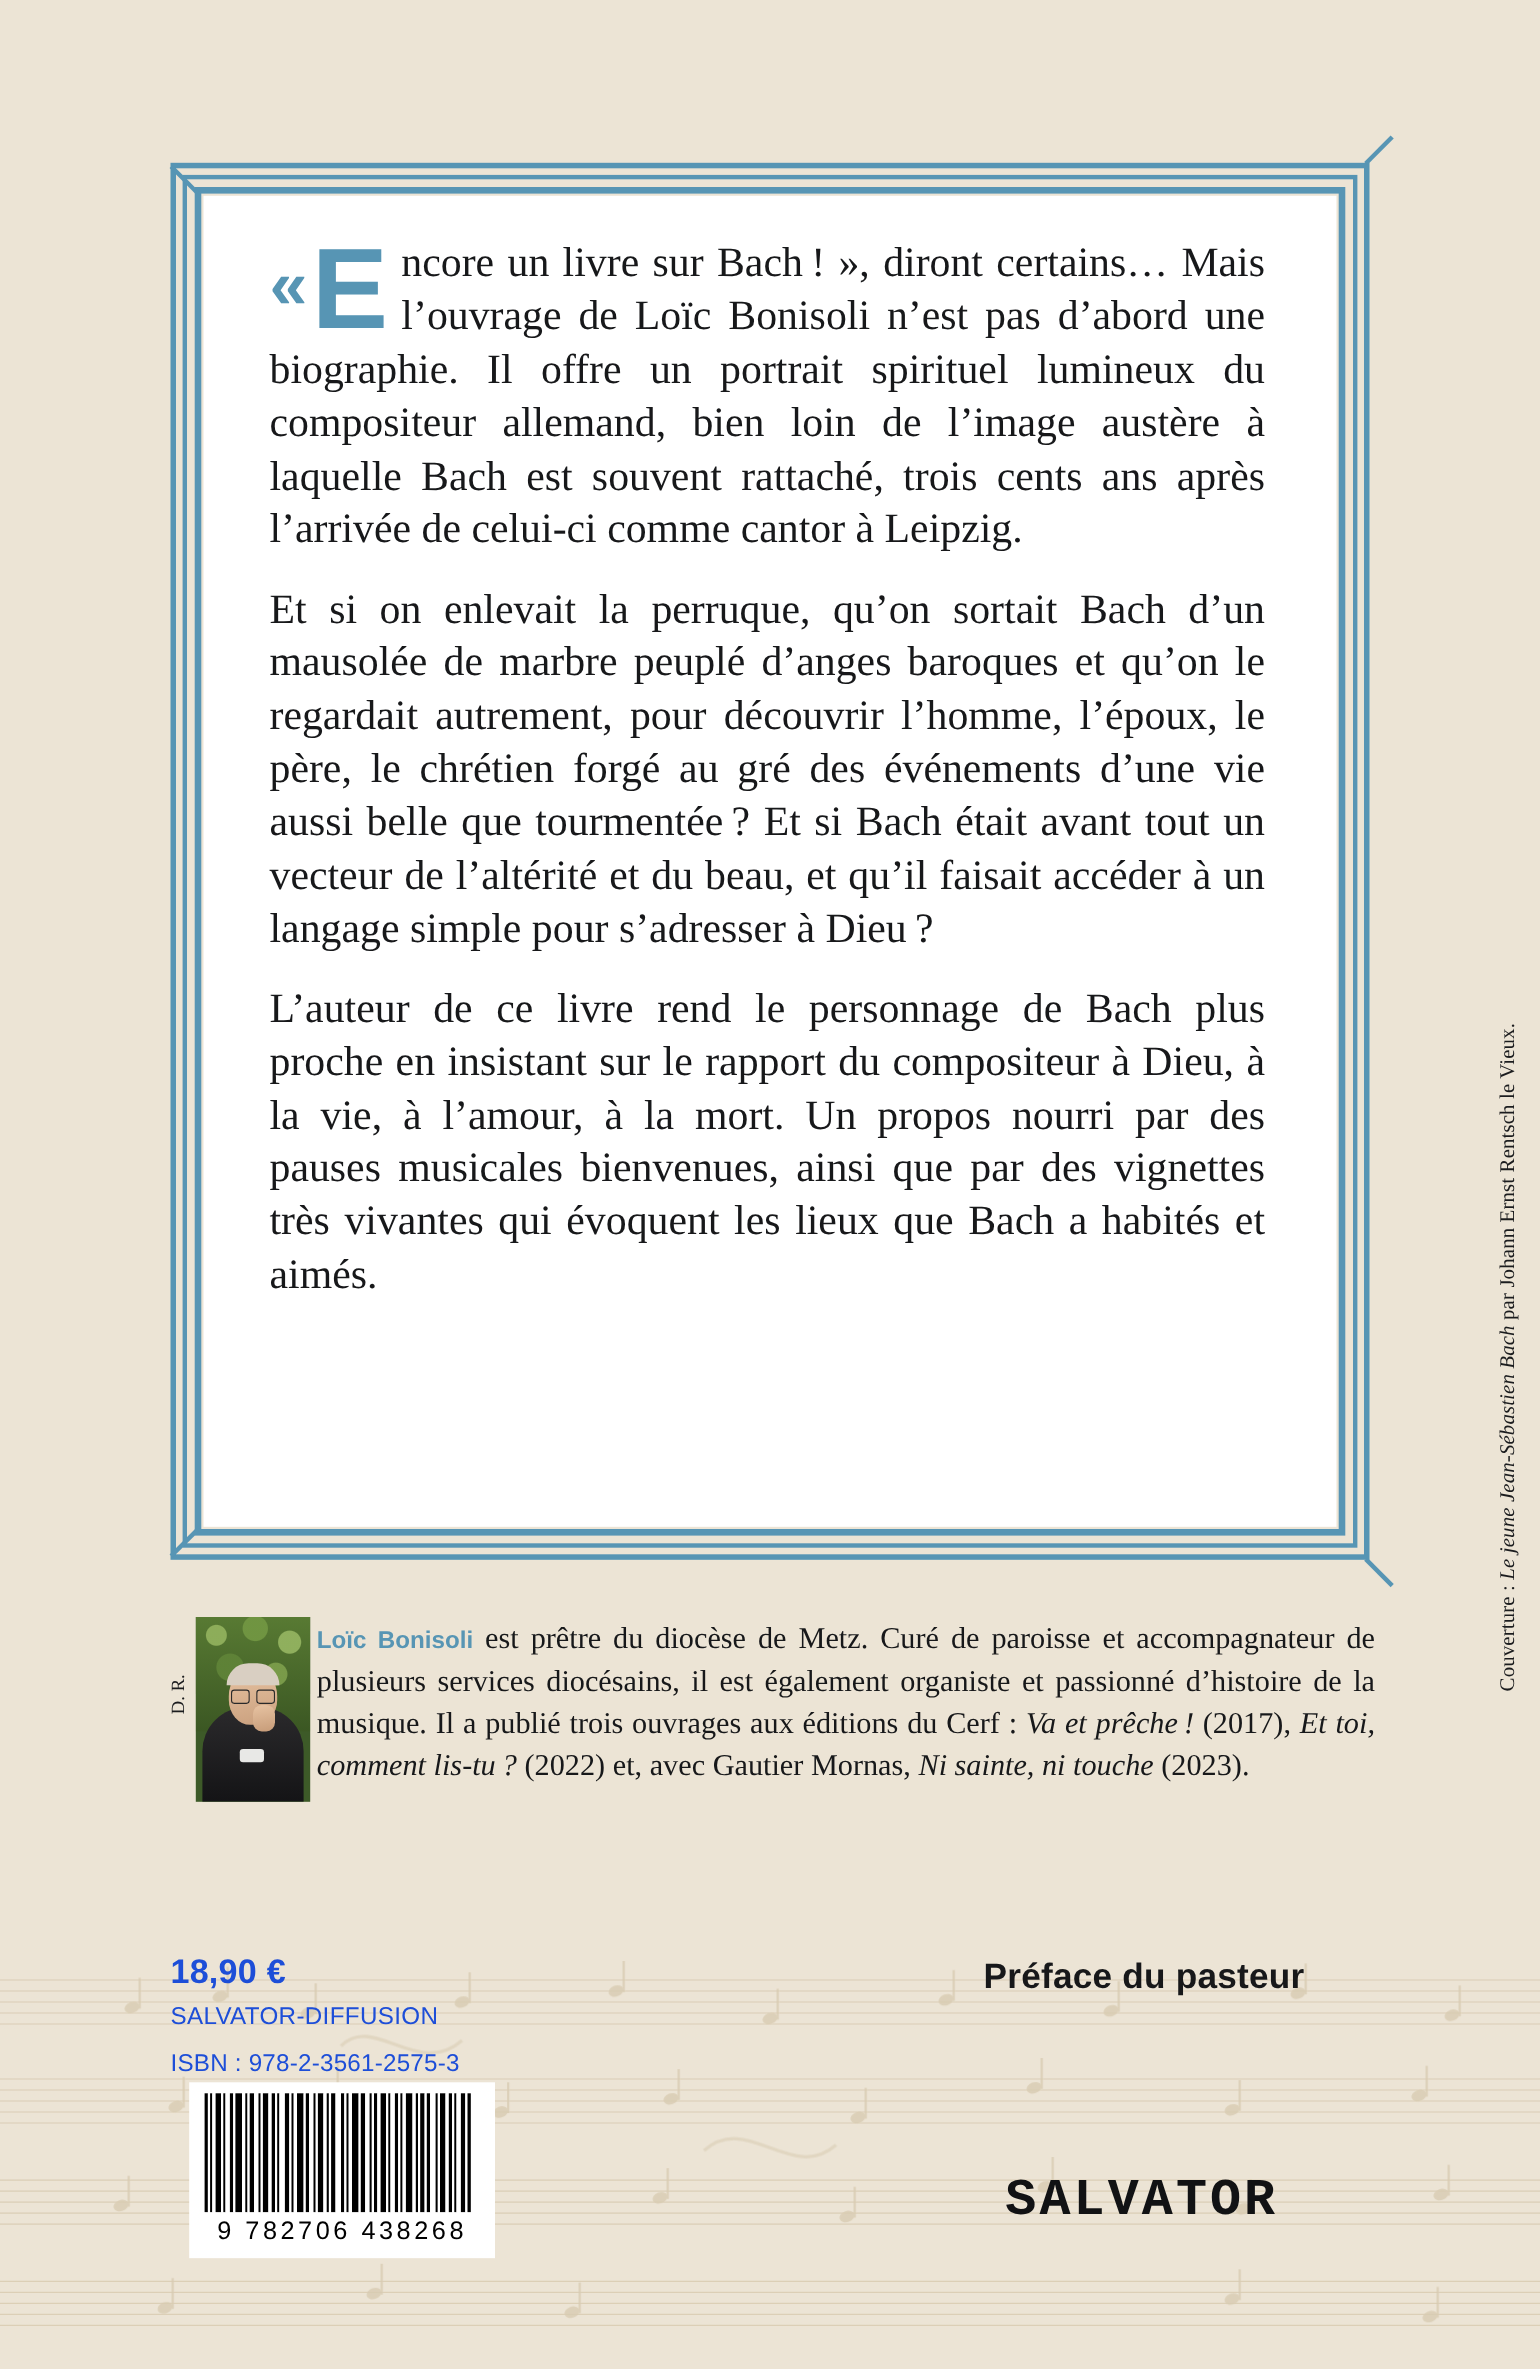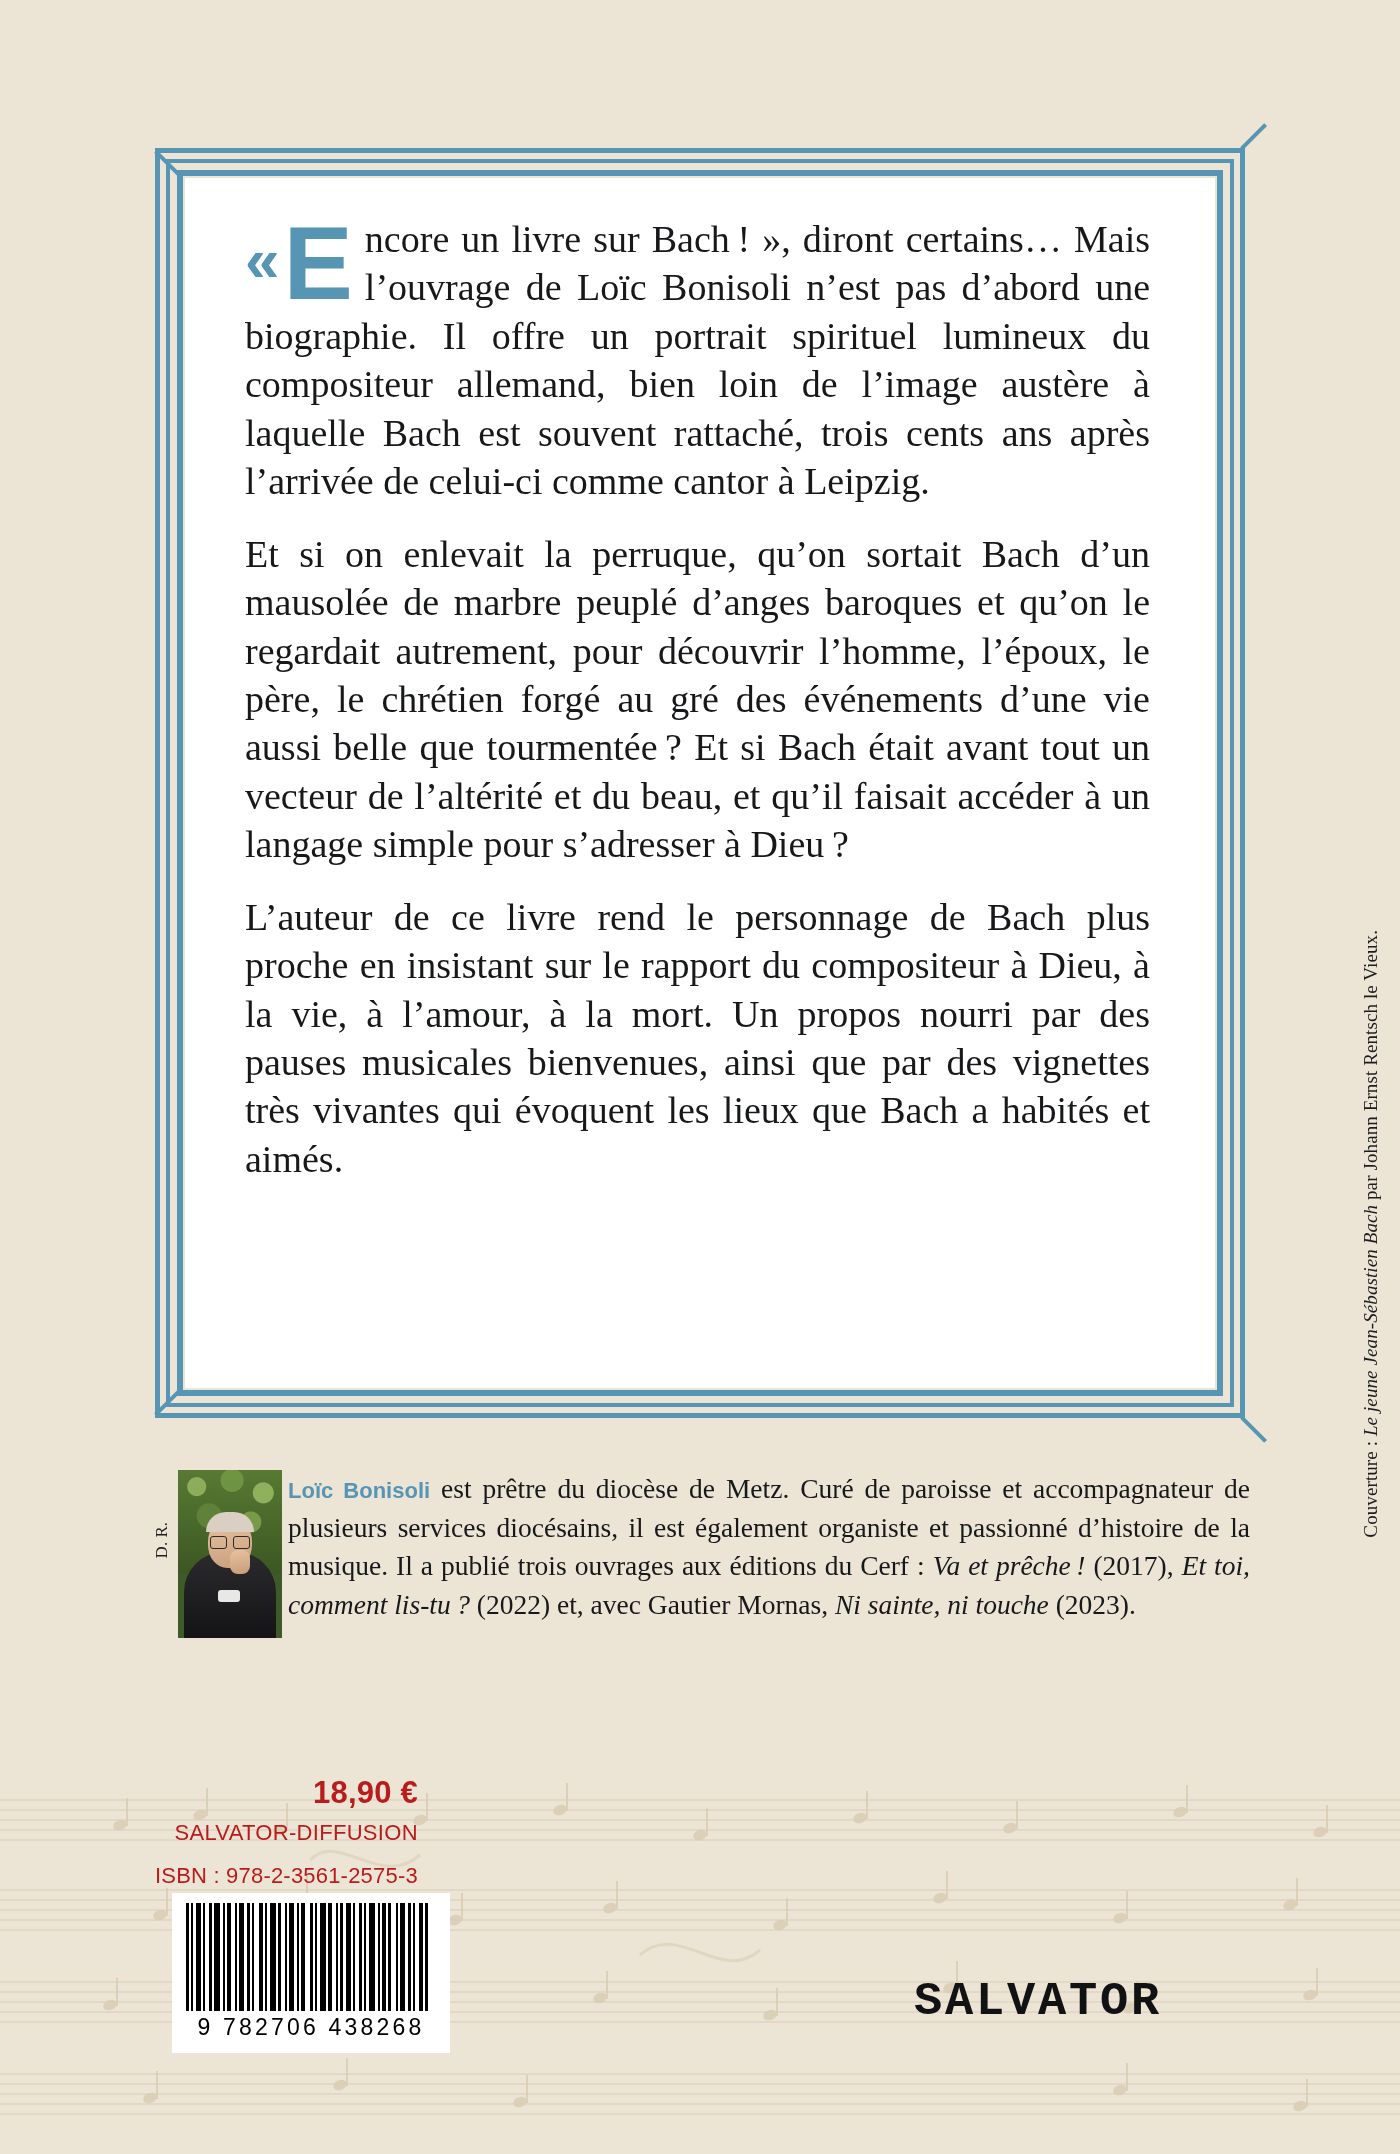--- a/index.html
+++ b/index.html
@@ -189,22 +189,21 @@
     font-family: "Liberation Sans", sans-serif;
     font-size: 22px;
   }
   .bio-text i { font-style: italic; }
 
   
   .price-block {
     position: absolute;
     left: 155px;
     top: 1775px;
-    color: #b91c1c;
-    text-align: right;
+    color: #1d4ed8;
   }
   .price {
     font-family: "Liberation Sans", sans-serif;
     font-weight: 700;
     font-size: 31px;
     letter-spacing: 0.2px;
     margin-bottom: 9px;
   }
   .distrib {
     font-family: "Liberation Sans", sans-serif;
@@ -499,15 +498,16 @@
     <span style="width:2px"></span>
       <span style="width:4px;background:#fff"></span>
     <span style="width:4px"></span>
       <span style="width:2px;background:#fff"></span>
     <span style="width:3px"></span>
   </div>
   <div class="barcode-digits">9 782706 438268</div>
 </div>
 
 <div class="preface">
+  <div class="preface-line1">Préface du pasteur</div>
 </div>
 
 <div class="publisher">SALVATOR</div>
 
 </body></html>

